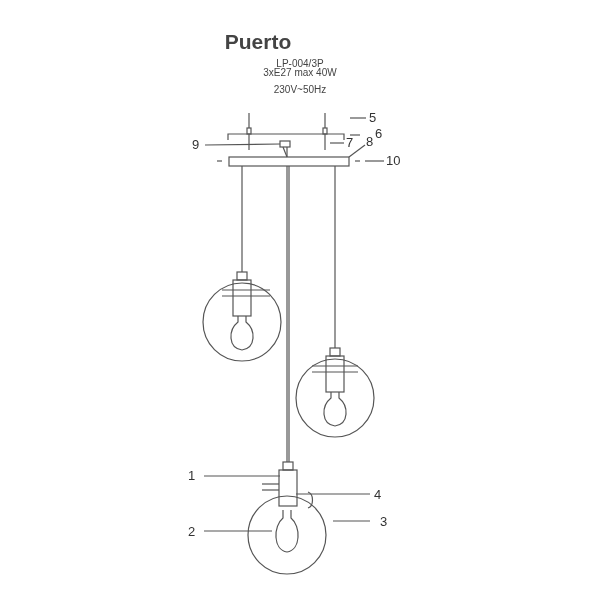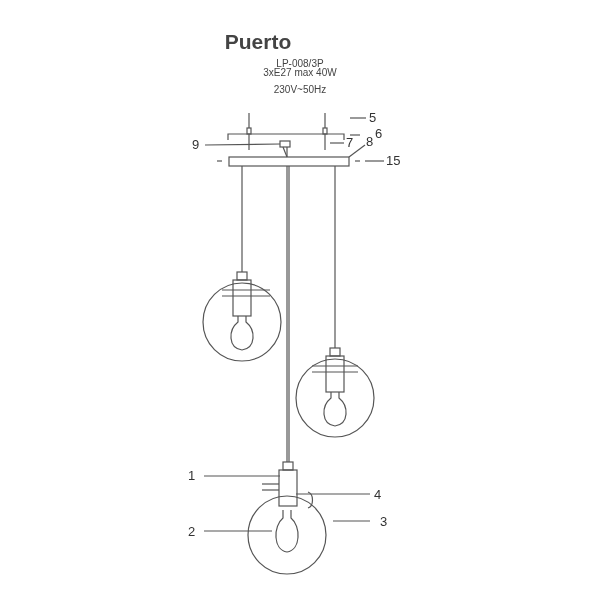--- a/index.html
+++ b/index.html
@@ -8,21 +8,21 @@
   .title { position: absolute; left: 0; width: 516px; top: 30px; text-align: center;
            font-size: 21px; font-weight: bold; color: #444; }
   .spec { position: absolute; left: 0; width: 600px; text-align: center; font-size: 10px; color: #444; }
   .label { position: absolute; font-size: 13px; color: #333; }
   svg { position: absolute; left: 0; top: 0; }
 </style>
 </head>
 <body>
 
 <div class="title">Puerto</div>
-<div class="spec" style="top:58px">LP-008/3P</div>
+<div class="spec" style="top:58px">LP-004/3P</div>
 <div class="spec" style="top:67px">3xE27 max 40W</div>
 <div class="spec" style="top:84px">230V~50Hz</div>
 
 <svg width="600" height="600" viewBox="0 0 600 600" fill="none" stroke="#555" stroke-width="1.2">
 
   <g>
     <line x1="249" y1="113" x2="249" y2="128"></line>
     <rect x="247" y="128" width="4" height="6"></rect>
     <line x1="249" y1="134" x2="249" y2="150"></line>
   </g>
@@ -92,13 +92,13 @@
 
 <div class="label" style="left:188px;top:468px">1</div>
 <div class="label" style="left:188px;top:524px">2</div>
 <div class="label" style="left:380px;top:514px">3</div>
 <div class="label" style="left:374px;top:487px">4</div>
 <div class="label" style="left:369px;top:110px">5</div>
 <div class="label" style="left:375px;top:126px">6</div>
 <div class="label" style="left:346px;top:135px">7</div>
 <div class="label" style="left:366px;top:134px">8</div>
 <div class="label" style="left:192px;top:137px">9</div>
-<div class="label" style="left:386px;top:153px">15</div>
+<div class="label" style="left:386px;top:153px">10</div>
 
 </body></html>

